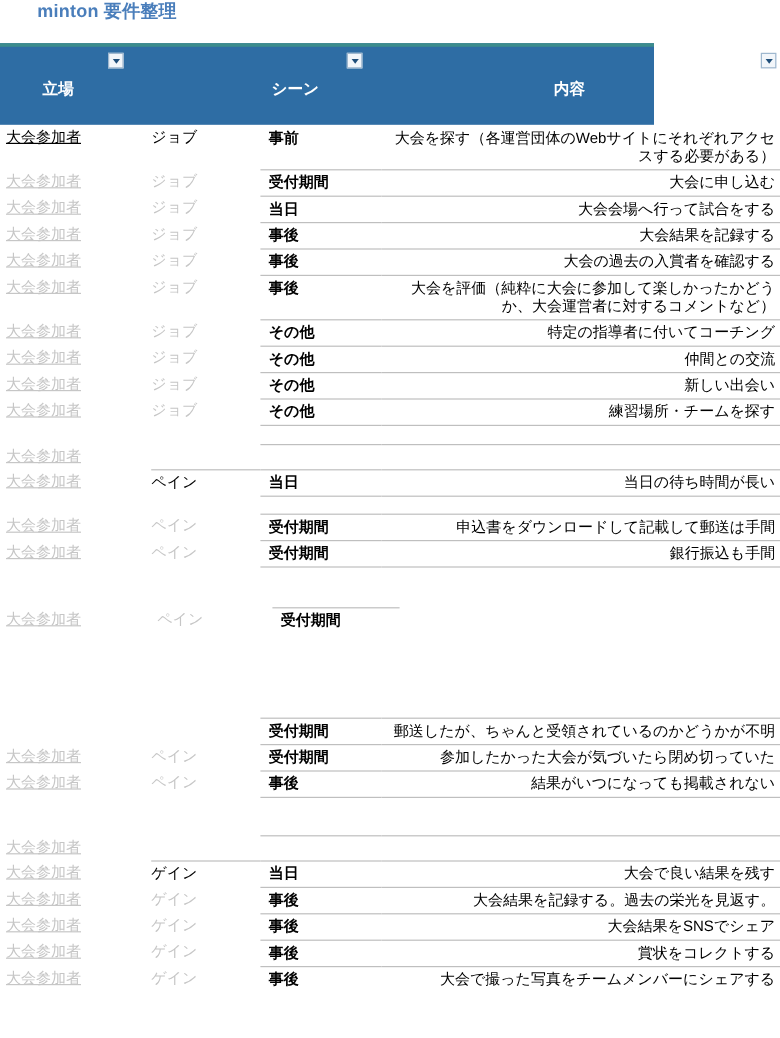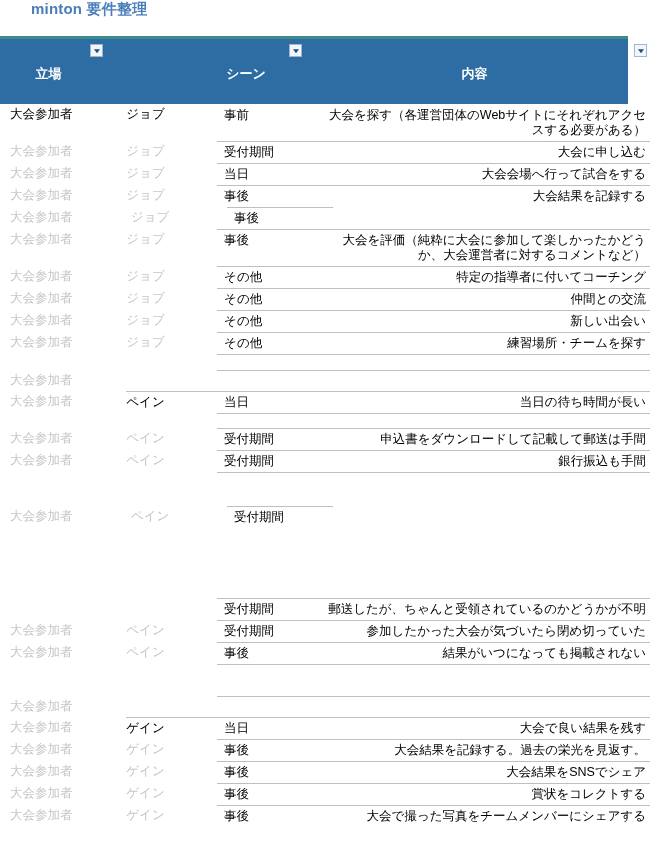--- a/index.html
+++ b/index.html
@@ -17,21 +17,21 @@
     position: absolute; left: 0; top: 0; width: 650px; height: 30px;
     display: flex; padding-left: 7px; margin-left: 24px;
   }
   .title-text {
     font-size: 15px; font-weight: bold; color: #4a7ebb; letter-spacing: .2px;
     white-space: nowrap;
   }
 
   
   .table-header {
-    position: absolute; left: 0; top: 36px; width: 628px; height: 68px;
+    position: absolute; left: 0; top: 36px; width: 545px; height: 68px;
     background: #2e6da4; border-top: 3px solid #3c8c8c;
   }
   .hdr-cell {
     position: absolute; top: 0; height: 68px;
   }
   .hdr-label {
     position: absolute; top: 26px; width: 100%;
     text-align: center; color: #ffffff;
     font-size: 13px; font-weight: bold; white-space: nowrap;
   }
@@ -51,23 +51,23 @@
   
   .table-body {
     position: absolute; left: 0; top: 104px; width: 650px;
   }
   .row { position: relative; width: 650px; display: flex; align-items: flex-start; }
   .cell {
     font-size: 12.5px; color: #000; line-height: 15px;
     padding-top: 3px; padding-bottom: 3px;
     white-space: pre-wrap; word-break: break-all;
   }
-  .c-stance  { width: 97px;  padding-left: 10px; }
+  .c-stance  { width: 97px;  padding-left: 5px; text-decoration: underline; }
   .c-vpd     { width: 96px;  padding-left: 0px; margin-left: 34px; }
-  .c-scene   { width: 106px; padding-left: 7px; }
+  .c-scene   { width: 106px; padding-left: 7px; font-weight: bold; }
   .c-content { width: 351px; padding-left: 0px; padding-right: 4px; text-align: right; }
   .faded { color: #c6c6c6; }
   .row.line-scene .c-scene,
   .row.line-scene .c-content { border-top: 1px solid #bfbfbf; }
   .row.line-vpd .c-vpd,
   .row.line-vpd .c-scene,
   .row.line-vpd .c-content { border-top: 1px solid #bfbfbf; }
   .row.line-none .c-scene,
   .row.line-none .c-content { border-top: 1px solid transparent; }
 </style>
@@ -117,20 +117,21 @@
       <div class="row line-scene" style="min-height: 21px;">
         <div class="cell c-stance faded">大会参加者</div>
         <div class="cell c-vpd faded">ジョブ</div>
         <div class="cell c-scene">事後</div>
         <div class="cell c-content">大会結果を記録する</div>
       </div>
       <div class="row line-scene" style="min-height: 21px;">
         <div class="cell c-stance faded">大会参加者</div>
         <div class="cell c-vpd faded">ジョブ</div>
         <div class="cell c-scene">事後</div>
+        <div class="cell c-content">大会の過去の入賞者を確認する</div>
       </div>
       <div class="row line-scene" style="min-height: 37px;">
         <div class="cell c-stance faded">大会参加者</div>
         <div class="cell c-vpd faded">ジョブ</div>
         <div class="cell c-scene">事後</div>
         <div class="cell c-content">大会を評価（純粋に大会に参加して楽しかったかどうか、大会運営者に対するコメントなど）</div>
       </div>
       <div class="row line-scene" style="min-height: 21px;">
         <div class="cell c-stance faded">大会参加者</div>
         <div class="cell c-vpd faded">ジョブ</div>

